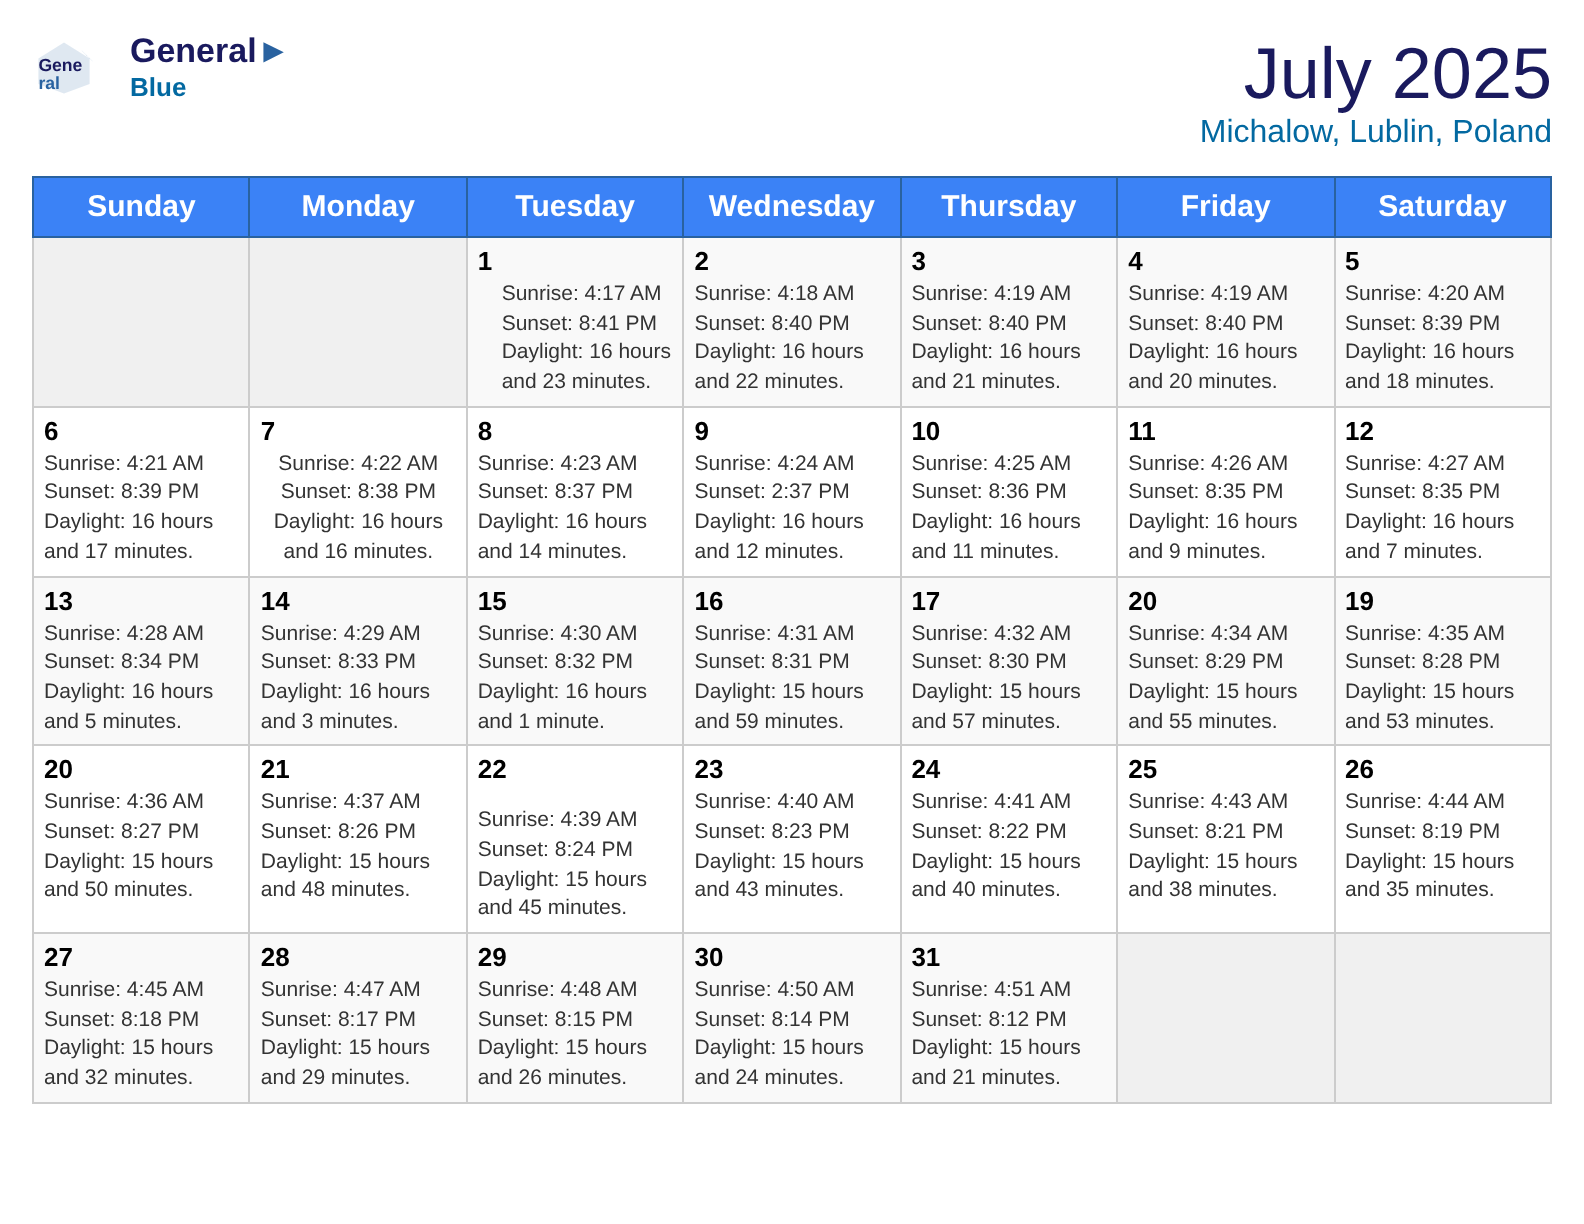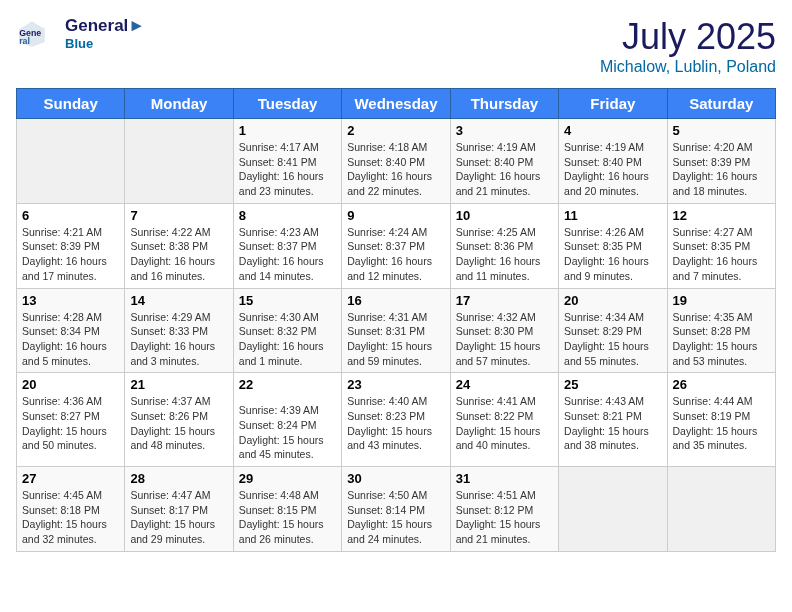--- a/index.html
+++ b/index.html
@@ -110,21 +110,21 @@
         <th>Friday</th>
         <th>Saturday</th>
       </tr>
   </thead>
   <tbody id="calendar-body">
   <tr>
         <td class="empty-cell"></td>
         <td class="empty-cell"></td>
         <td>
           <span class="day-number">1</span>
-          <div class="day-info" style="white-space: pre-line;">Sunrise: 4:17 AM
+          <div class="day-info" style="white-space: pre-line; margin-left: 12px;">Sunrise: 4:17 AM
 Sunset: 8:41 PM
 Daylight: 16 hours and 23 minutes.</div>
         </td>
         <td>
           <span class="day-number">2</span>
           <div class="day-info" style="white-space: pre-line;">Sunrise: 4:18 AM
 Sunset: 8:40 PM
 Daylight: 16 hours and 22 minutes.</div>
         </td>
         <td>
@@ -148,34 +148,34 @@
       </tr>
       <tr>
         <td>
           <span class="day-number">6</span>
           <div class="day-info" style="white-space: pre-line;">Sunrise: 4:21 AM
 Sunset: 8:39 PM
 Daylight: 16 hours and 17 minutes.</div>
         </td>
         <td>
           <span class="day-number">7</span>
-          <div class="day-info" style="white-space: pre-line;">Sunrise: 4:22 AM
+          <div class="day-info" style="white-space: pre-line; text-align: center;">Sunrise: 4:22 AM
 Sunset: 8:38 PM
 Daylight: 16 hours and 16 minutes.</div>
         </td>
         <td>
           <span class="day-number">8</span>
           <div class="day-info" style="white-space: pre-line;">Sunrise: 4:23 AM
 Sunset: 8:37 PM
 Daylight: 16 hours and 14 minutes.</div>
         </td>
         <td>
           <span class="day-number">9</span>
           <div class="day-info" style="white-space: pre-line;">Sunrise: 4:24 AM
-Sunset: 8:37 PM
+Sunset: 2:37 PM
 Daylight: 16 hours and 12 minutes.</div>
         </td>
         <td>
           <span class="day-number">10</span>
           <div class="day-info" style="white-space: pre-line;">Sunrise: 4:25 AM
 Sunset: 8:36 PM
 Daylight: 16 hours and 11 minutes.</div>
         </td>
         <td>
           <span class="day-number">11</span>

